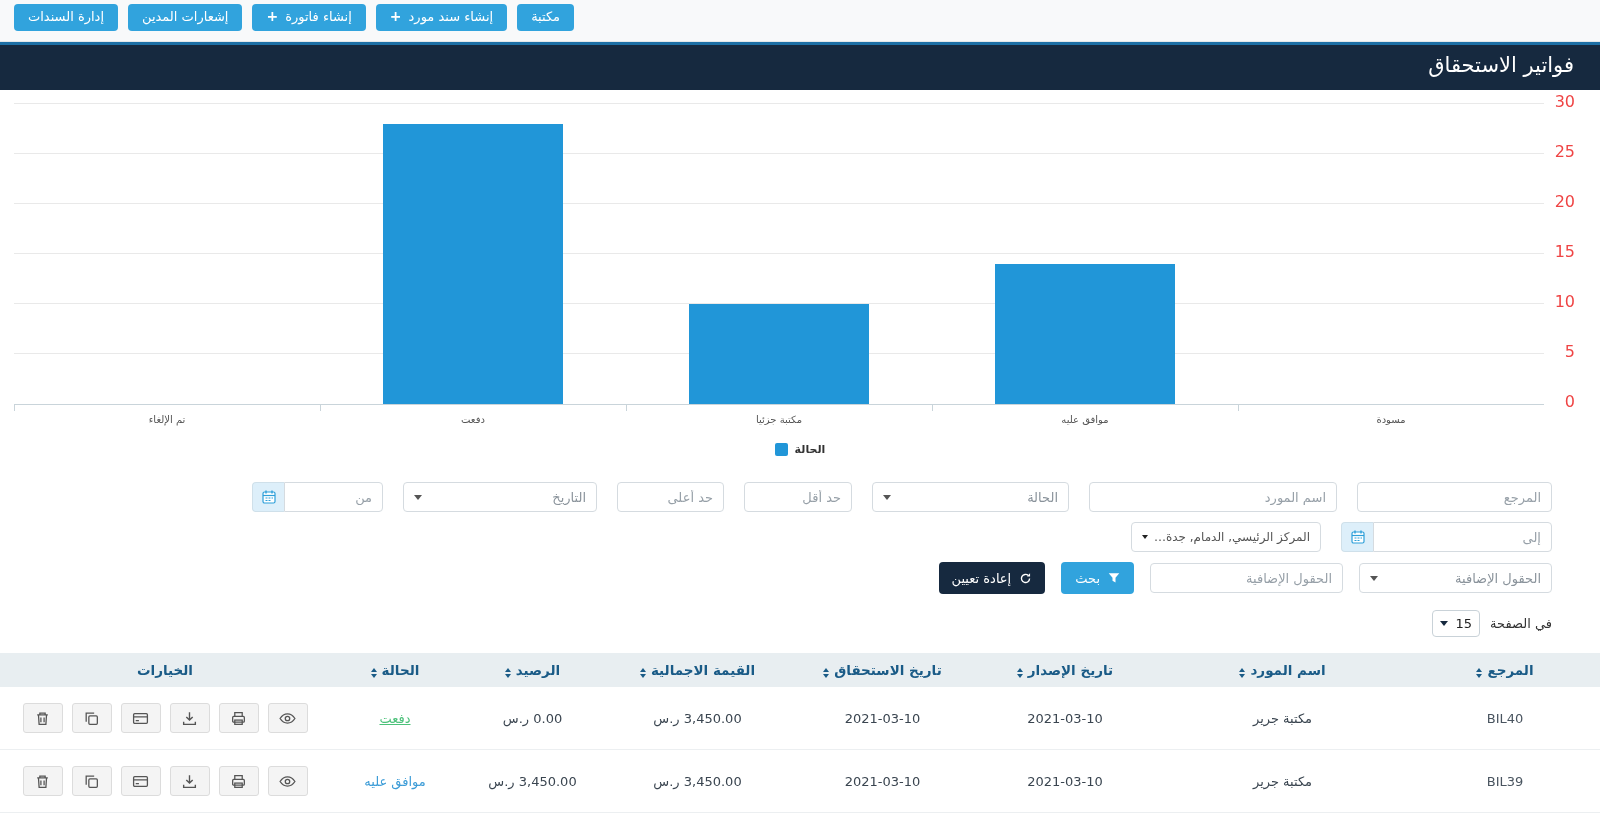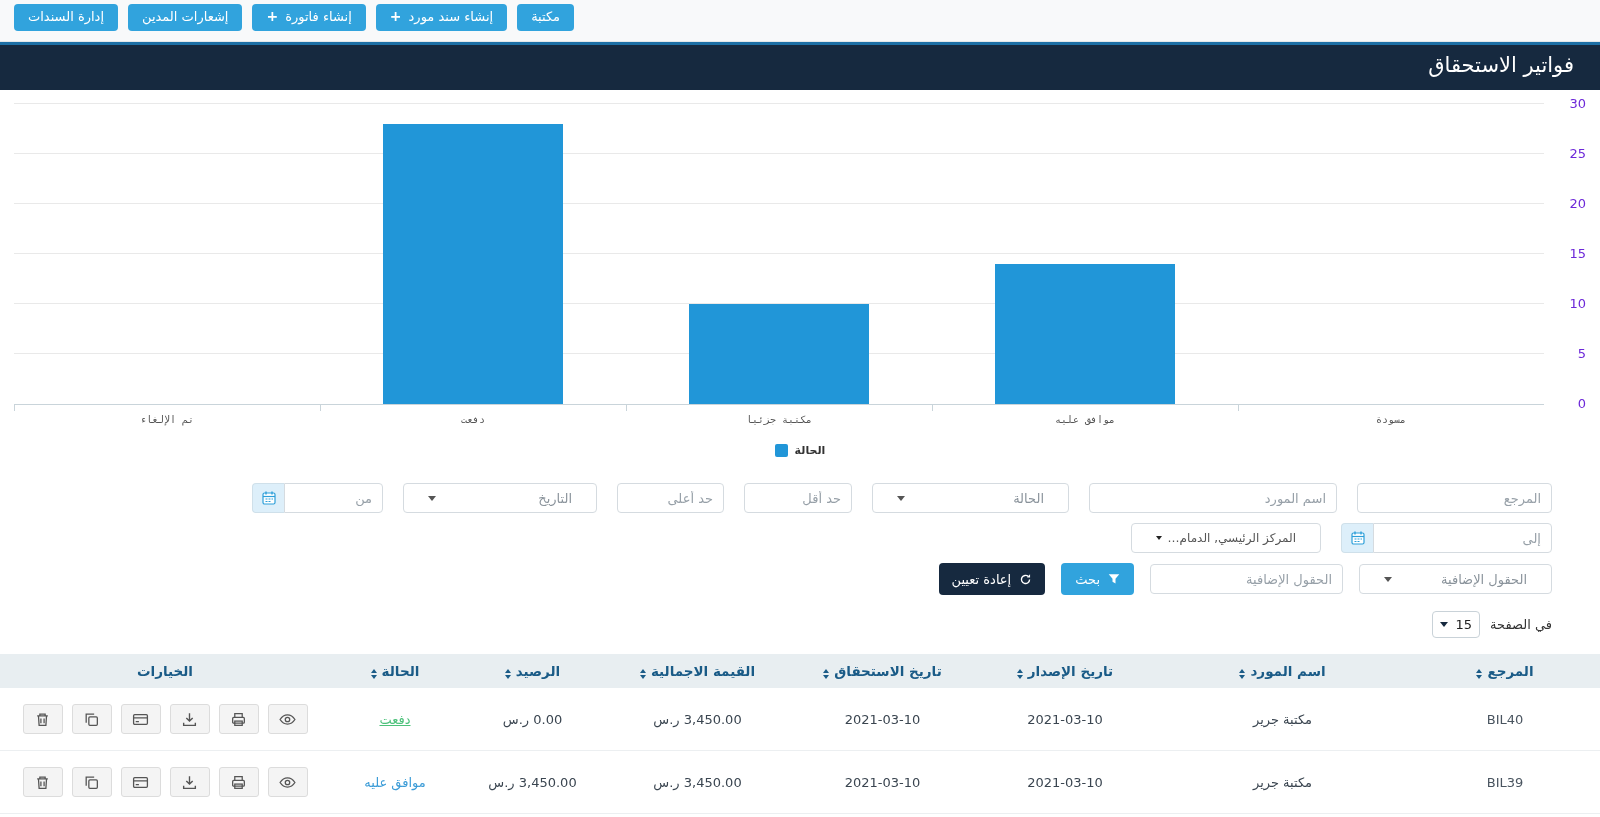--- a/index.html
+++ b/index.html
@@ -20,40 +20,40 @@
 
   
   .title-bar { background:#16293f; border-top:3px solid #1d6fa5; color:#fff;
     font-size:21px; padding:8px 26px 13px; }
 
   
   .chart-section { background:#fff; padding-top:14px; }
   .chart-area { position:relative; height:300px; margin:0 14px 0 14px; padding-left:40px; }
   .chart-inner { position:absolute; top:0; bottom:0; right:0; left:48px; left:0; right:0; }
   .gridline { position:absolute; left:0; right:42px; height:1px; background:#e9e9e9; }
-  .ytick { position:absolute; left:auto; right:0; font-size:13px; color:#6d28d9; direction:ltr; }
+  .ytick { position:absolute; left:auto; right:11px; font-size:16px; color:#ef4444; direction:ltr; }
   .slots { position:absolute; top:0; bottom:0; left:0; right:42px; display:flex; direction:rtl; }
   .slot { flex:1; display:flex; align-items:flex-end; justify-content:center; }
   .bar { width:180px; }
   .xlabels { display:flex; direction:rtl; margin:0 56px 0 14px; border-top:1px solid #c9d4da; }
-  .xlabel { flex:1; text-align:center; font-size:10px; color:#555; padding:9px 0 2px; position:relative;font-family:Liberation Mono, monospace; }
+  .xlabel { flex:1; text-align:center; font-size:10px; color:#555; padding:9px 0 2px; position:relative; }
   .xlabel::before { content:''; position:absolute; left:0; top:0; height:6px; width:1px; background:#c9d4da; }
   .legend { display:flex; justify-content:center; align-items:center; gap:7px; padding:16px 0 4px; direction:ltr; }
   .legend-swatch { width:13px; height:13px; border-radius:2px; }
   .legend-label { font-size:11px; color:#333; font-weight:bold; }
 
   
   .filters { padding:22px 48px 0 12px; }
   .frow { display:flex; direction:rtl; justify-content:flex-start; gap:20px; margin-bottom:10px; align-items:center; }
   .frow3 { gap:16px; }
   .inp { height:30px; border:1px solid #d5dbe0; border-radius:4px; font-size:13px;
     padding:0 10px; color:#444; direction:rtl; font-family:inherit; background:#fff; }
   .inp::placeholder { color:#97a0a8; opacity:1; }
   .sel { height:30px; border:1px solid #d5dbe0; border-radius:4px; background:#fff;
-    display:flex; align-items:center; justify-content:space-between; padding:0 24px;
+    display:flex; align-items:center; justify-content:space-between; padding:0 10px;
     font-size:13px; color:#8a939b; cursor:pointer; }
   .sel .lbl { white-space:nowrap; overflow:hidden; text-overflow:ellipsis; }
   .sel-dark { color:#555; font-size:12px; }
   .caret { width:0; height:0; border-left:4px solid transparent; border-right:4px solid transparent;
     border-top:5px solid #555; flex:none; margin-right:8px; }
   .dgroup { display:flex; direction:rtl; }
   .dgroup .inp { border-top-left-radius:0; border-bottom-left-radius:0; }
   .daddon { width:32px; height:30px; background:#ddeffa; border:1px solid #cfe0ea; border-right:none;
     border-radius:4px 0 0 4px; border-top-right-radius:0; border-bottom-right-radius:0;
     border-top-left-radius:4px; border-bottom-left-radius:4px;

